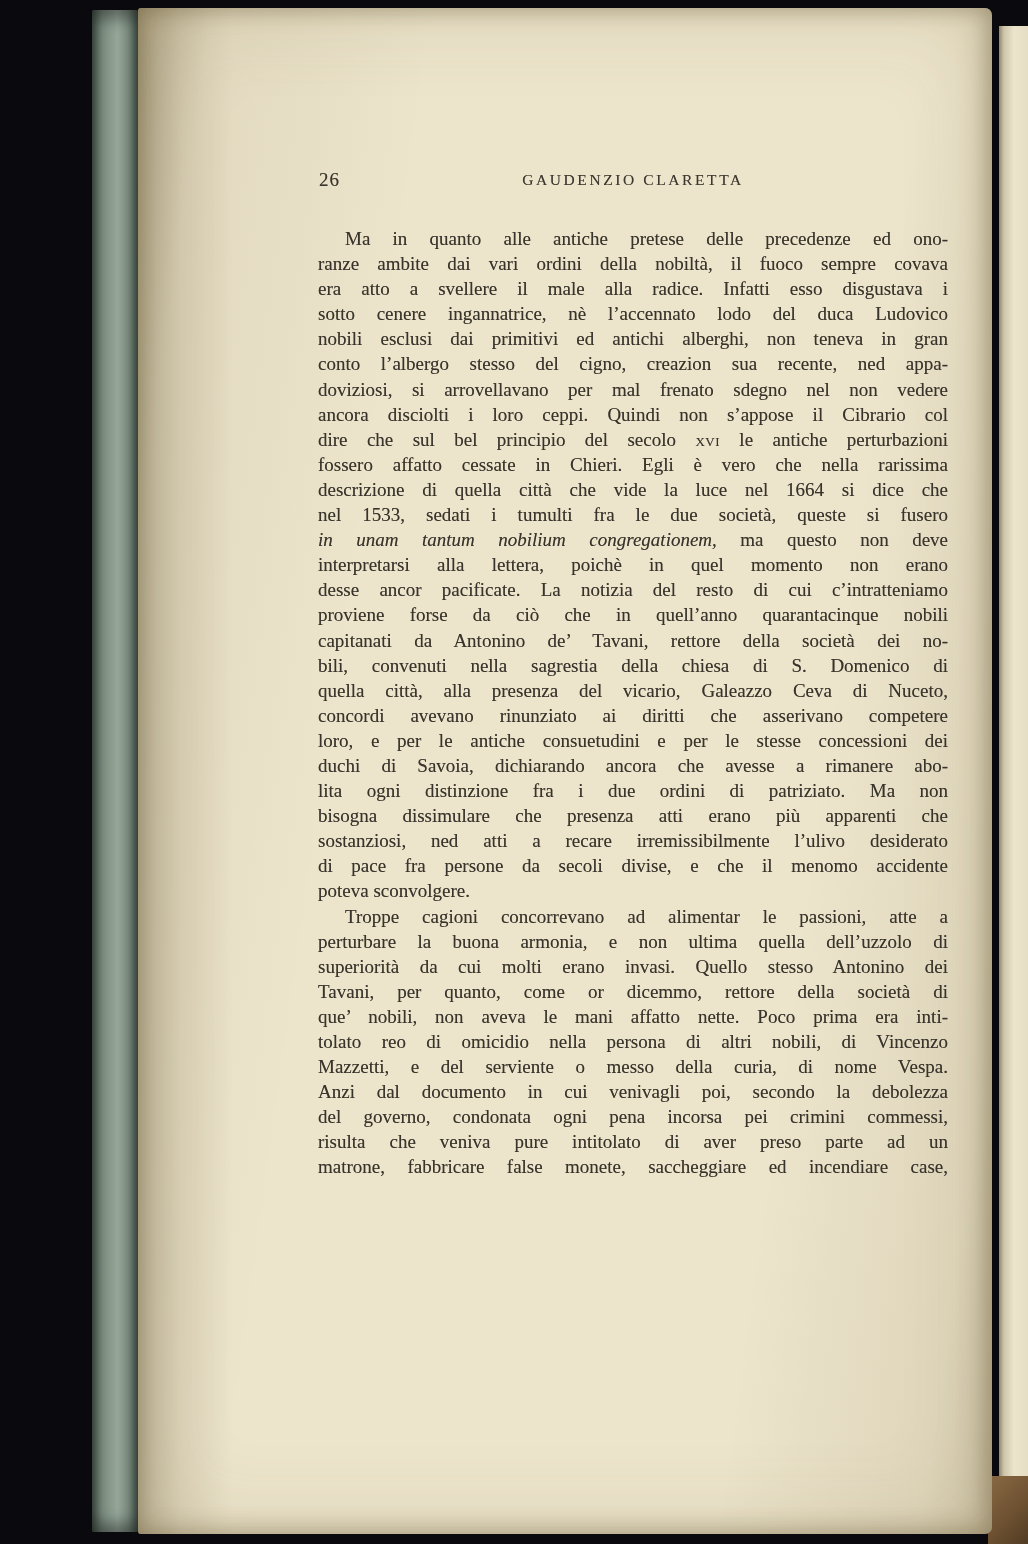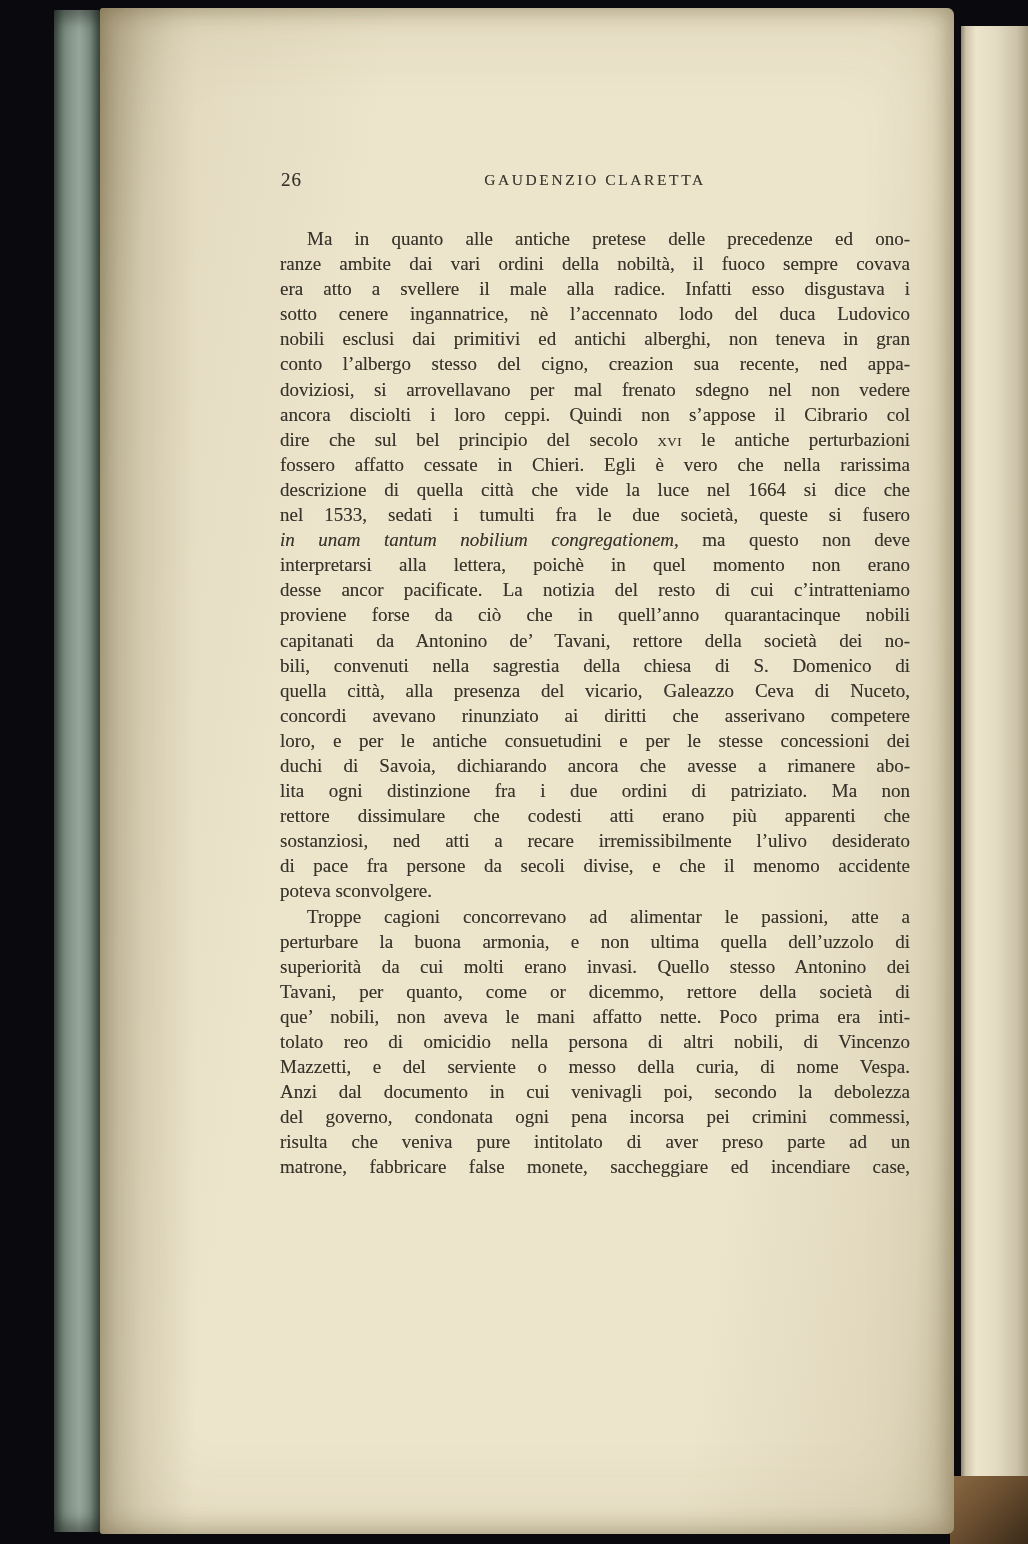--- a/index.html
+++ b/index.html
@@ -3,21 +3,21 @@
 <meta charset="utf-8">
 <style>
   html,body{margin:0;padding:0;}
   body{
     position:relative;
     width:1028px;height:1544px;
     overflow:hidden;
     background:var(--bg,#0a0a0e);
     font-family:"Liberation Serif","DejaVu Serif",serif;
   }
-  .book{position:absolute;inset:0;}
+  .book{position:absolute;inset:0;margin-left:38px;}
 
   
   .cover-edge{
     position:absolute;left:54px;top:10px;width:46px;height:1522px;
     background-color:var(--cover,#8a9c8e);
     background-image:linear-gradient(90deg,
       rgba(10,25,16,.45) 0%, rgba(10,25,16,.12) 22%,
       rgba(255,255,255,.10) 55%, rgba(10,25,16,.10) 78%, rgba(10,25,16,.45) 100%);
     border-radius:2px;
     box-shadow:inset 0 10px 14px rgba(0,0,0,.35), inset 0 -10px 14px rgba(0,0,0,.35);
@@ -115,21 +115,21 @@
           <div class="line"><span>interpretarsi alla lettera, poichè in quel momento non erano</span></div>
           <div class="line"><span>desse ancor pacificate. La notizia del resto di cui c’intratteniamo</span></div>
           <div class="line"><span>proviene forse da ciò che in quell’anno quarantacinque nobili</span></div>
           <div class="line"><span>capitanati da Antonino de’ Tavani, rettore della società dei no-</span></div>
           <div class="line"><span>bili, convenuti nella sagrestia della chiesa di S. Domenico di</span></div>
           <div class="line"><span>quella città, alla presenza del vicario, Galeazzo Ceva di Nuceto,</span></div>
           <div class="line"><span>concordi avevano rinunziato ai diritti che asserivano competere</span></div>
           <div class="line"><span>loro, e per le antiche consuetudini e per le stesse concessioni dei</span></div>
           <div class="line"><span>duchi di Savoia, dichiarando ancora che avesse a rimanere abo-</span></div>
           <div class="line"><span>lita ogni distinzione fra i due ordini di patriziato. Ma non</span></div>
-          <div class="line"><span>rettore dissimulare che codesti atti erano più apparenti che</span></div>
+          <div class="line"><span>bisogna dissimulare che presenza atti erano più apparenti che</span></div>
           <div class="line"><span>sostanziosi, ned atti a recare irremissibilmente l’ulivo desiderato</span></div>
           <div class="line"><span>di pace fra persone da secoli divise, e che il menomo accidente</span></div>
           <div class="line flush"><span>poteva sconvolgere.</span></div>
           <div class="line indent"><span>Troppe cagioni concorrevano ad alimentar le passioni, atte a</span></div>
           <div class="line"><span>perturbare la buona armonia, e non ultima quella dell’uzzolo di</span></div>
           <div class="line"><span>superiorità da cui molti erano invasi. Quello stesso Antonino dei</span></div>
           <div class="line"><span>Tavani, per quanto, come or dicemmo, rettore della società di</span></div>
           <div class="line"><span>que’ nobili, non aveva le mani affatto nette. Poco prima era inti-</span></div>
           <div class="line"><span>tolato reo di omicidio nella persona di altri nobili, di Vincenzo</span></div>
           <div class="line"><span>Mazzetti, e del serviente o messo della curia, di nome Vespa.</span></div>

